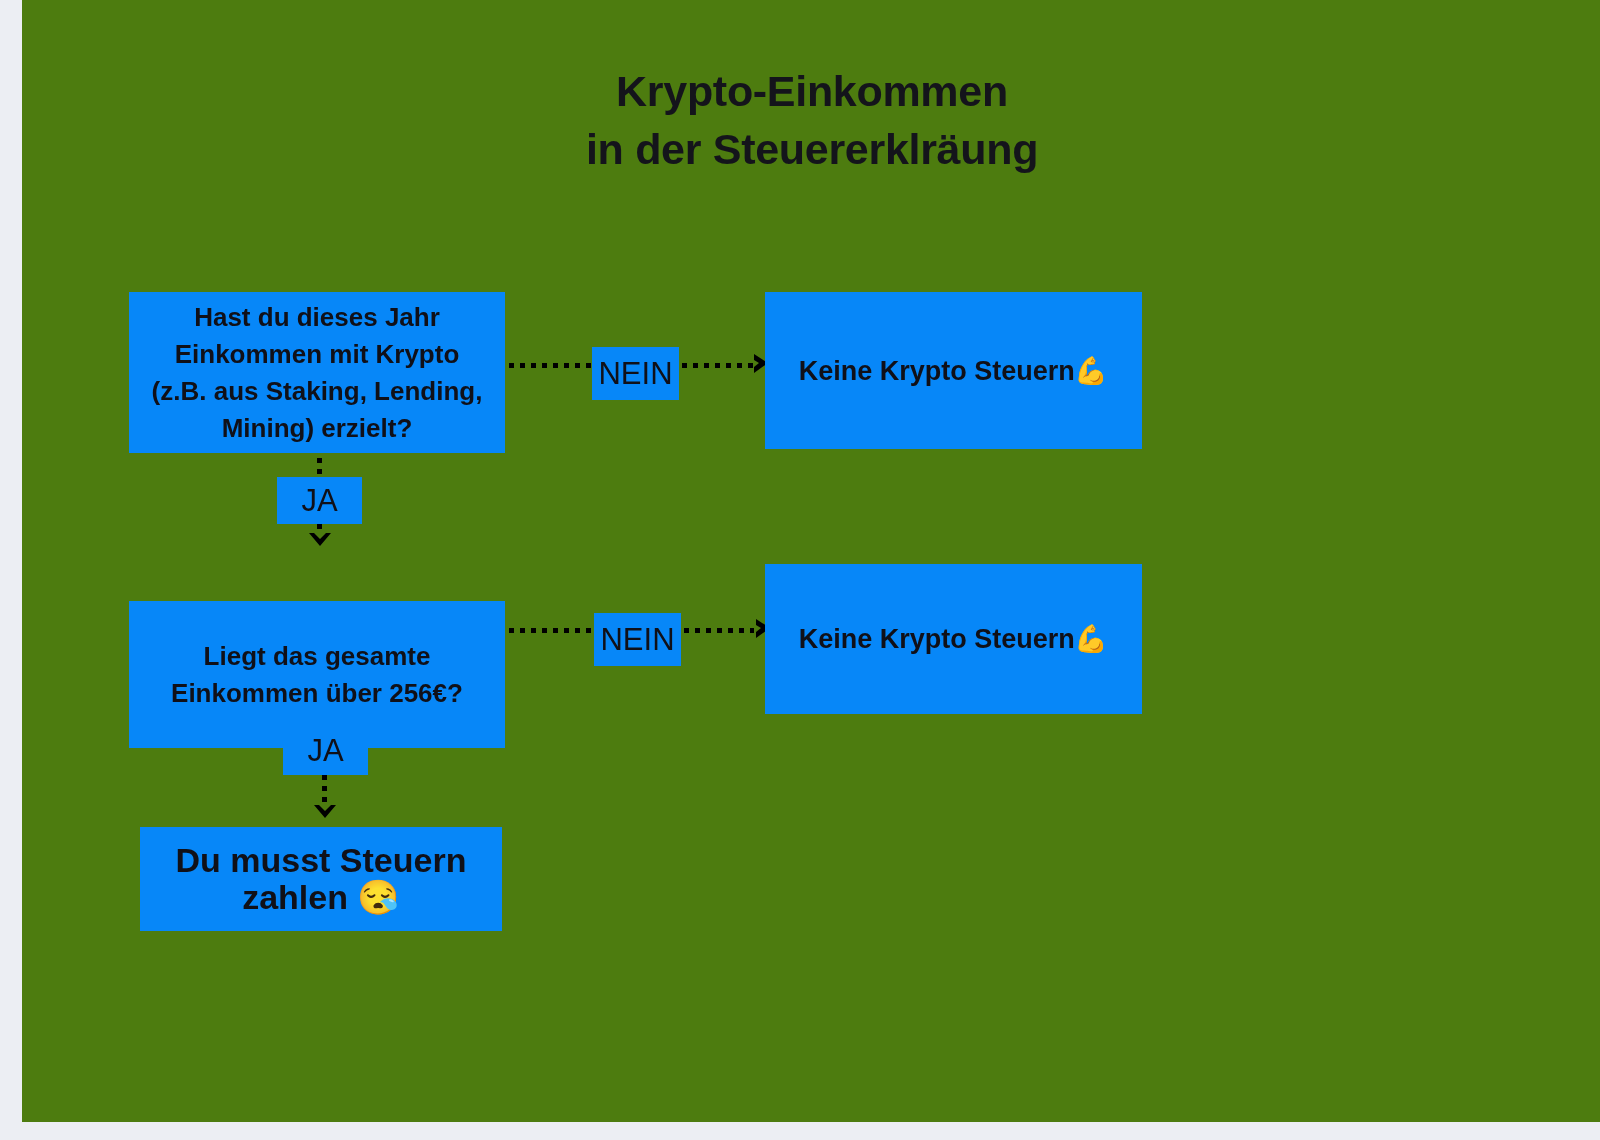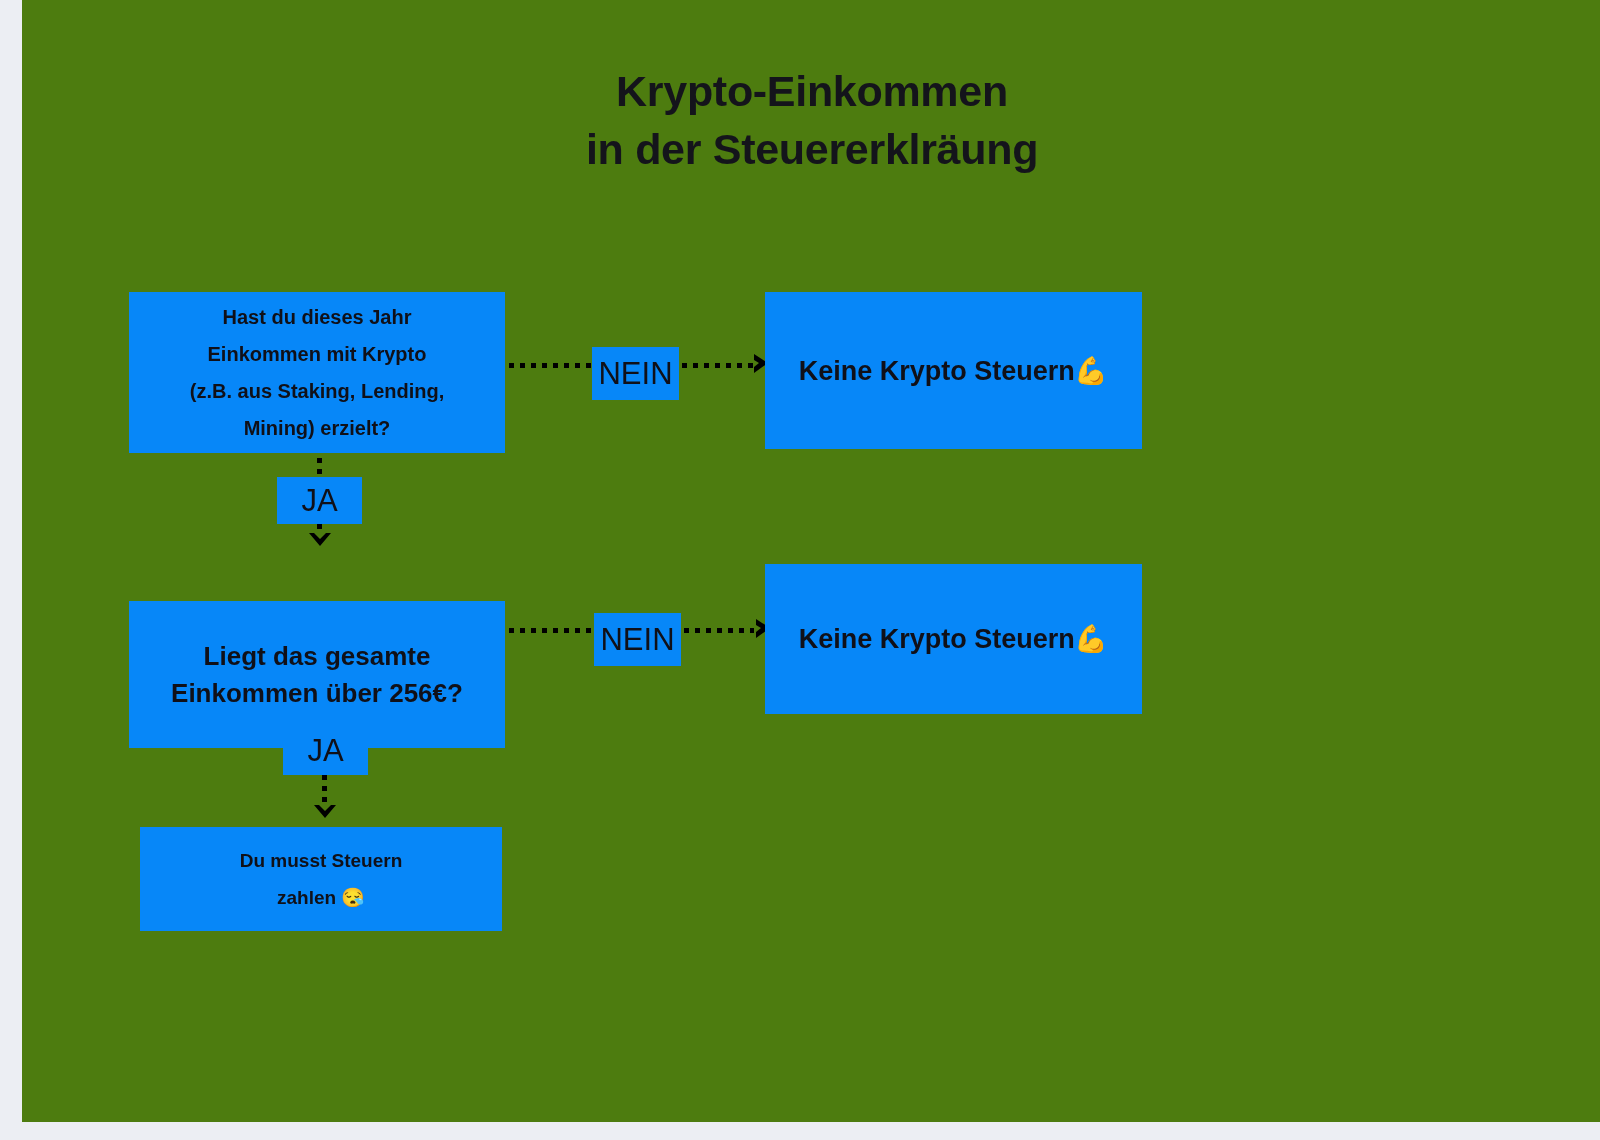--- a/index.html
+++ b/index.html
@@ -68,41 +68,41 @@
   .node.edge-label .txt {
     font-weight: normal;
     font-size: 31px;
     line-height: 34px;
   }
 
   
   #node-q1 {
     left: 107px;  top: 292px;  width: 376px; height: 161px;
   }
-  #node-q1 .txt { font-size: 20px; line-height: 37px; }
+  #node-q1 .txt { font-size: 26px; line-height: 37px; }
 
   #node-r1 {
     left: 743px;  top: 292px;  width: 377px; height: 157px;
   }
   #node-r1 .txt { font-size: 27px; line-height: 36px; }
 
   #node-q2 {
     left: 107px;  top: 557px;  width: 376px; height: 147px; margin-top: 44px;
   }
   #node-q2 .txt { font-size: 26px; line-height: 37px; }
 
   #node-r2 {
     left: 743px;  top: 564px;  width: 377px; height: 150px;
   }
   #node-r2 .txt { font-size: 27px; line-height: 36px; }
 
   #node-final {
     left: 118px;  top: 827px;  width: 362px; height: 104px;
   }
-  #node-final .txt { font-size: 19px; line-height: 37px; }
+  #node-final .txt { font-size: 34px; line-height: 37px; }
 
   #label-nein1 { left: 570px; top: 347px; width: 87px; height: 53px; }
   #label-nein2 { left: 572px; top: 613px; width: 87px; height: 53px; }
   #label-ja1   { left: 255px; top: 477px; width: 85px; height: 47px; }
   #label-ja2   { left: 261px; top: 727px; width: 85px; height: 48px; }
 
   
   .conn-h {
     position: absolute;
     height: 5px;

